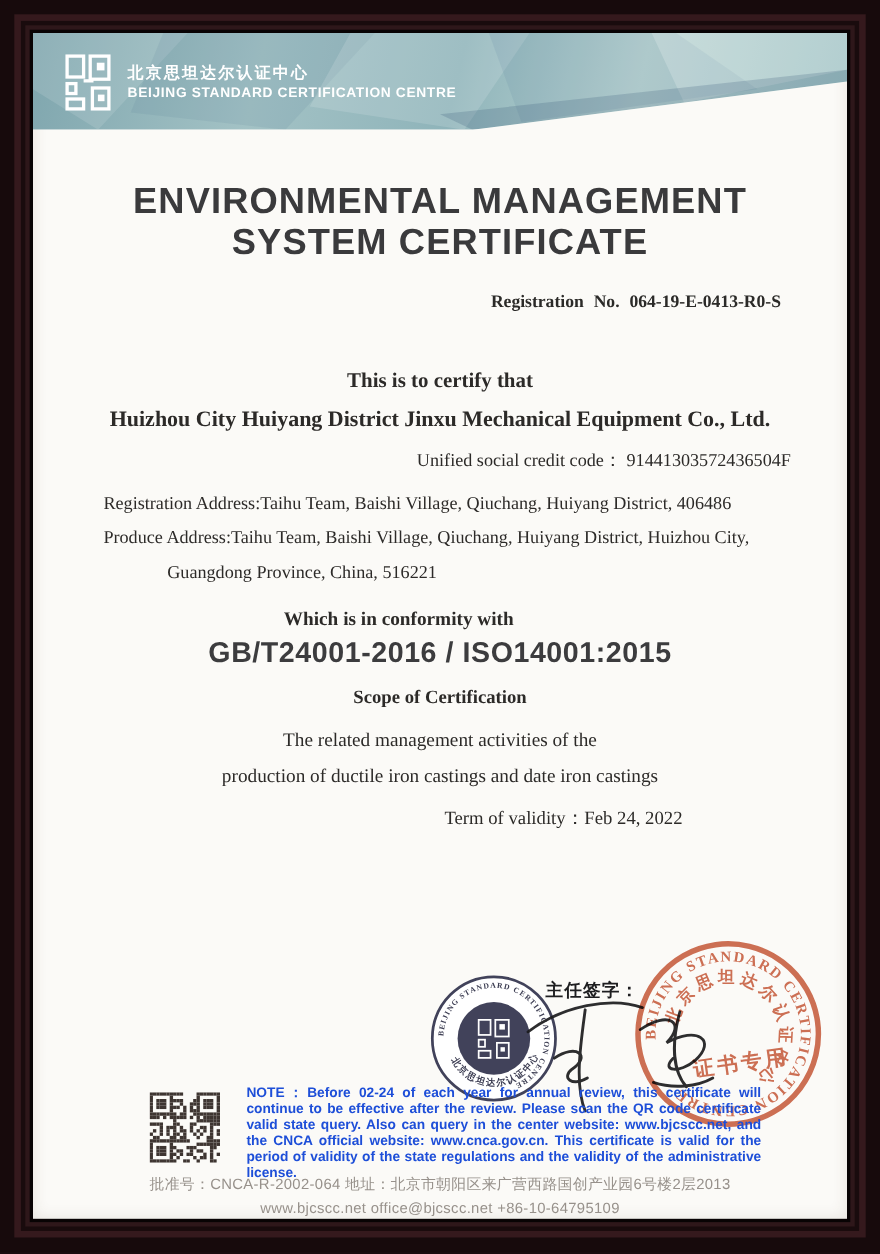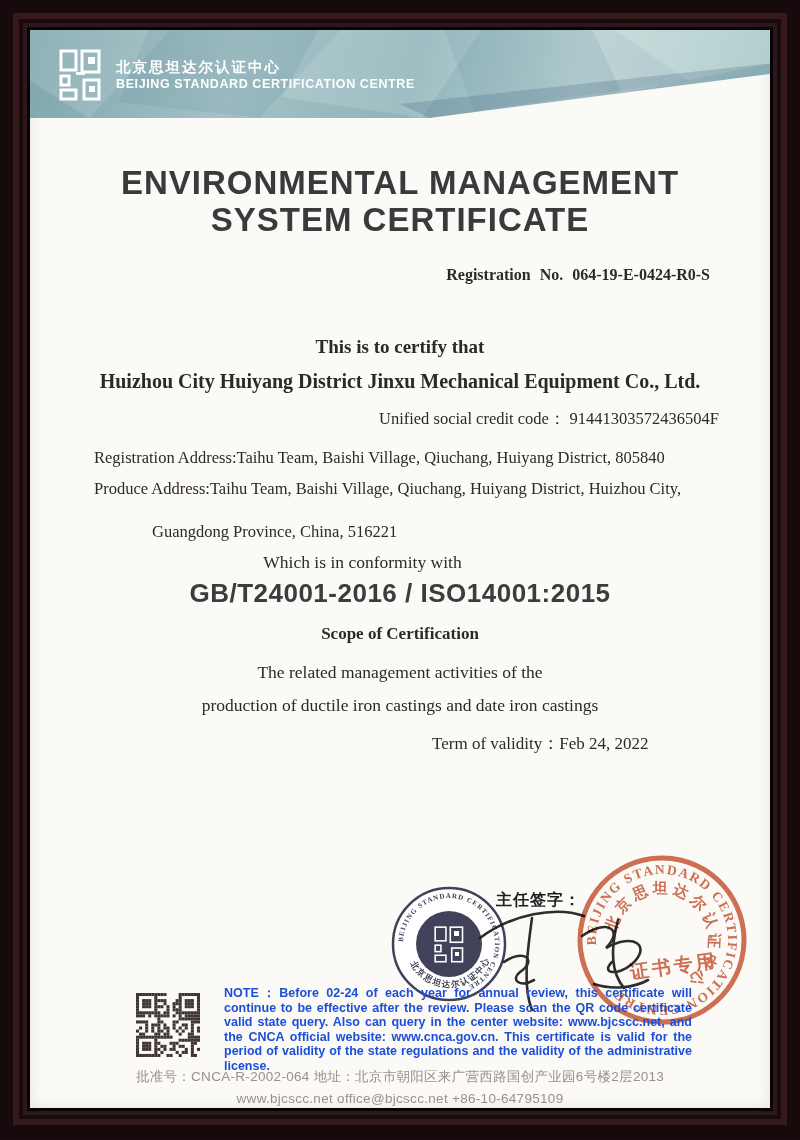--- a/index.html
+++ b/index.html
@@ -47,27 +47,27 @@
   }
   .reg{
     left:0;top:236px;width:740px;text-align:right;padding-right:60px;box-sizing:border-box;
     font-family:"Liberation Serif",serif;font-weight:bold;font-size:16px;color:#2b2a28;word-spacing:5px;
   }
   .serif{font-family:"Liberation Serif",serif;color:#2c2a28;}
   .certify{left:0;top:306px;width:740px;text-align:center;font-weight:bold;font-size:19px;}
   .company{left:0;top:340px;width:740px;text-align:center;font-weight:bold;font-size:20px;}
   .credit{left:0;top:378px;width:724px;text-align:right;padding-right:35px;box-sizing:border-box;font-size:16.5px;padding-left:14px;}
   .addr{left:64px;top:412px;width:640px;font-size:16.5px;line-height:31px;}
-  .addr .indent{padding-left:58px;margin-top:12px;}
-  .conformity{left:0;top:522px;width:665px;text-align:center;font-weight:normal;font-size:17.5px;}
+  .addr .indent{padding-left:58px;}
+  .conformity{left:0;top:522px;width:665px;text-align:center;font-weight:bold;font-size:17.5px;}
   .standard{left:0;top:548px;width:740px;text-align:center;font-weight:bold;font-size:26px;letter-spacing:.5px;color:#3c3c3e;}
   .scope-label{left:0;top:594px;width:740px;text-align:center;font-weight:bold;font-size:17px;}
   .scope{left:0;top:626px;width:740px;text-align:center;font-weight:normal;font-size:17.5px;line-height:33px;}
   .date-issue{left:131px;top:702px;font-size:17px;}
-  .date-valid{left:374px;top:702px;font-size:17px;margin-left:28px;}
+  .date-valid{left:374px;top:702px;font-size:17px;}
   
   .navy-seal{left:359px;top:854px;width:120px;height:120px;}
   .sign-label{left:466px;top:860px;font-weight:bold;font-size:16px;color:#1e1e20;letter-spacing:1px;}
   .signature{left:436px;top:862px;width:212px;height:126px;}
   .red-seal{left:544px;top:822px;width:176px;height:176px;opacity:.9;mix-blend-mode:multiply;transform:rotate(-8deg);}
   
   .qr{left:106px;top:963px;width:64px;height:64px;}
   .qr svg{display:block;}
   .note{
     left:194px;top:956px;width:468px;
@@ -106,28 +106,28 @@
         <div class="brand-en">BEIJING STANDARD CERTIFICATION CENTRE</div>
       </div>
     </div>
   </div>
 
   <div class="abs title">
     <div>ENVIRONMENTAL MANAGEMENT</div>
     <div>SYSTEM CERTIFICATE</div>
   </div>
 
-  <div class="abs reg">Registration No. 064-19-E-0424-R0-S</div>
+  <div class="abs reg">Registration No. 064-19-E-0413-R0-S</div>
 
   <div class="abs serif certify">This is to certify that</div>
   <div class="abs serif company">Huizhou City Huiyang District Jinxu Mechanical Equipment Co., Ltd.</div>
   <div class="abs serif credit">Unified social credit code：  91441303572436504F</div>
 
   <div class="abs serif addr">
-    <div>Registration Address:Taihu Team, Baishi Village, Qiuchang, Huiyang District, 805840</div>
+    <div>Registration Address:Taihu Team, Baishi Village, Qiuchang, Huiyang District, 406486</div>
     <div>Produce Address:Taihu Team, Baishi Village, Qiuchang, Huiyang District, Huizhou City,</div>
     <div class="indent">Guangdong Province, China, 516221</div>
   </div>
 
   <div class="abs serif conformity">Which is in conformity with</div>
   <div class="abs standard">GB/T24001-2016 / ISO14001:2015</div>
   <div class="abs serif scope-label">Scope of Certification</div>
   <div class="abs serif scope">
     <div>The related management activities of the</div>
     <div>production of ductile iron castings and date iron castings</div>

